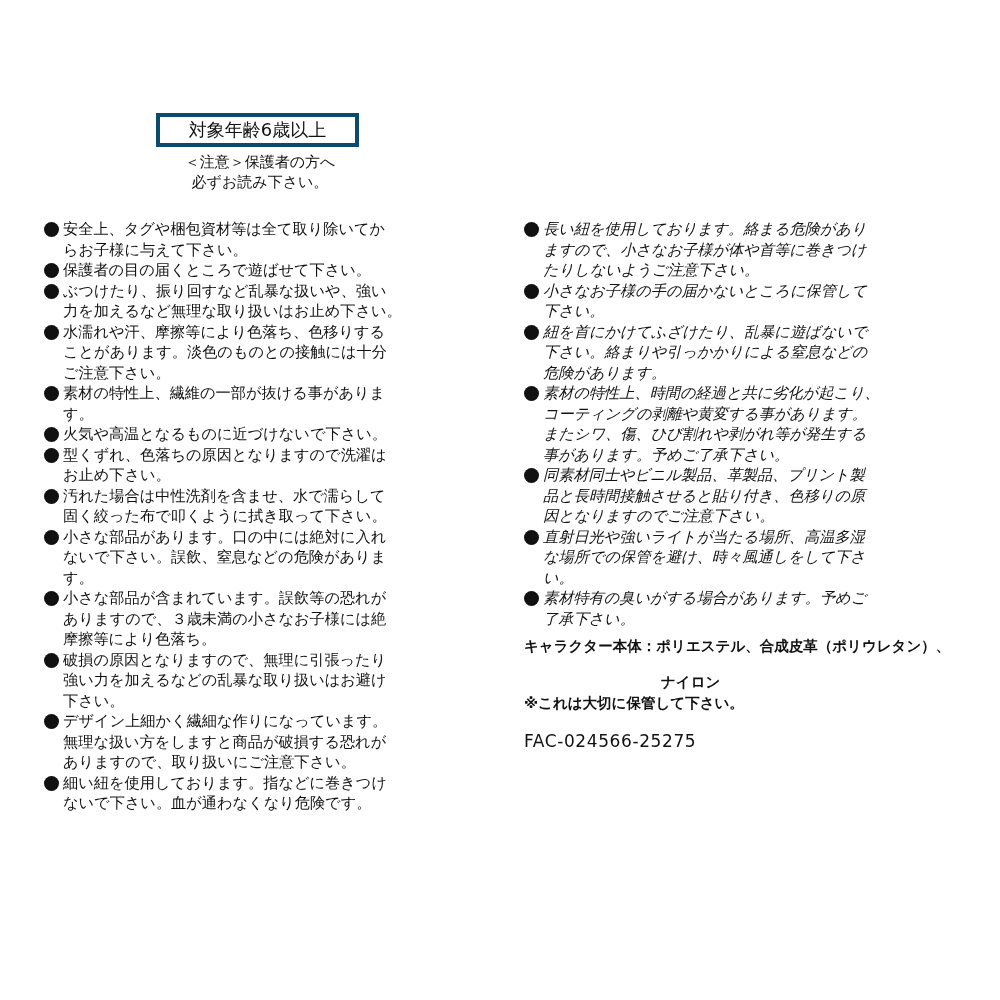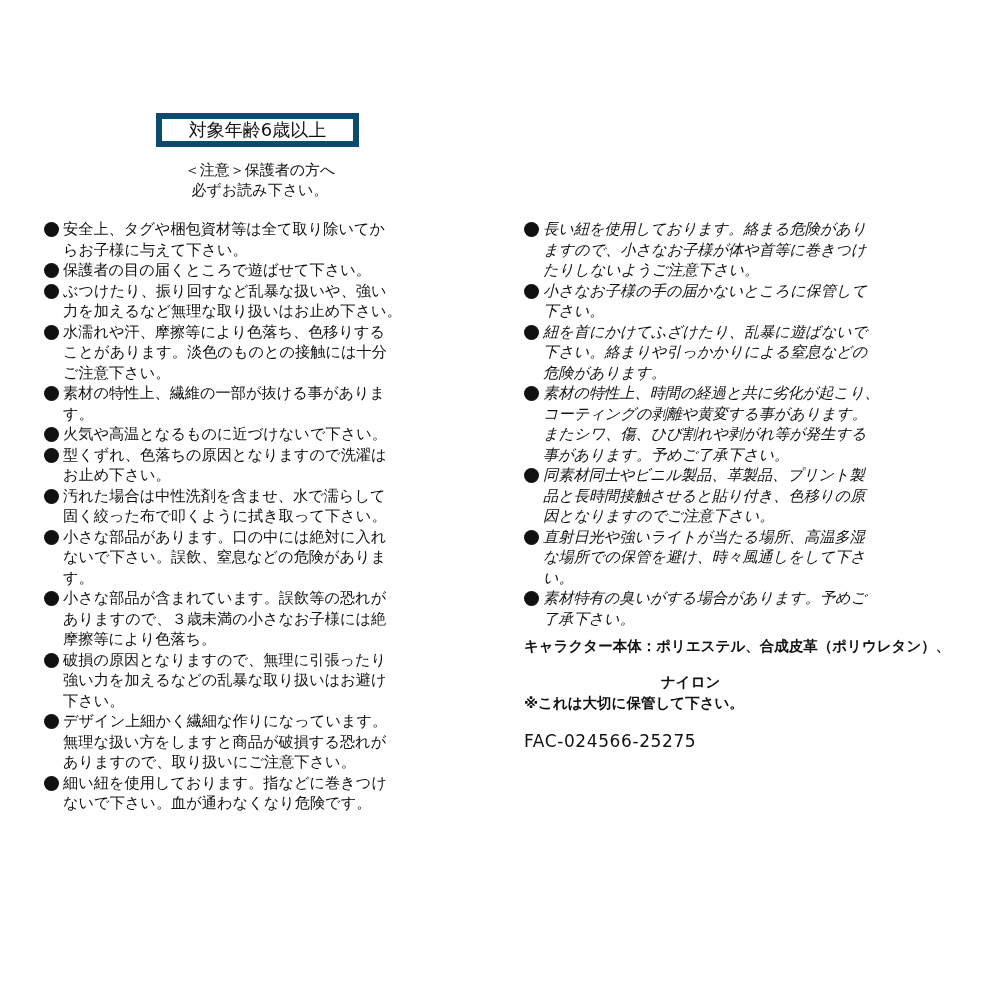--- a/index.html
+++ b/index.html
@@ -1,22 +1,22 @@
 <!DOCTYPE html>
 <html><head>
 <meta charset="utf-8">
 <style>
   html, body { margin:0; padding:0; background:#ffffff; }
   body { width:1000px; height:1000px; position:relative; overflow:hidden;
          font-family:"DejaVu Sans", sans-serif; color:#111; }
   .age-box { position:absolute; left:156px; top:113px; width:203px; height:34px;
-             border:6px solid #0c4a6e; box-sizing:border-box;
+             border:4px solid #0c4a6e; box-sizing:border-box;
              display:flex; align-items:center; justify-content:center;
              font-size:18px; letter-spacing:0px; }
-  .caution { position:absolute; left:160px; top:160px; width:200px; text-align:center;
+  .caution { position:absolute; left:160px; top:152px; width:200px; text-align:center;
              font-size:15px; line-height:20px; }
   .caution div { white-space:nowrap; }
   .col { position:absolute; top:219px; font-size:15.2px; line-height:20.5px; }
   .col.left { left:44px; width:450px; }
   .col.right { left:524px; width:450px;font-style:italic; }
   .item { position:relative; padding-left:19px; }
   .item .bullet { position:absolute; left:0; top:3px; width:15px; height:15px;
                   border-radius:50%; background:#111; }
   .item .line { white-space:nowrap; display:block; }
   .materials { position:absolute; left:524px; top:636px; font-size:14.5px; line-height:21px;font-weight:bold; }

